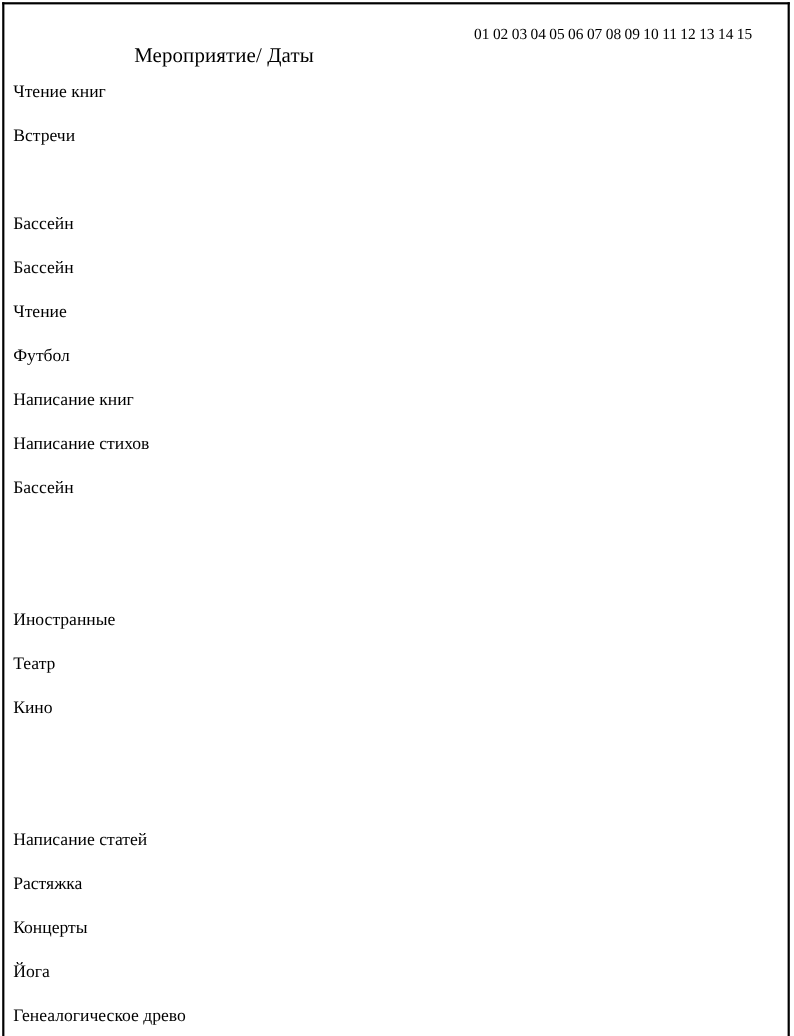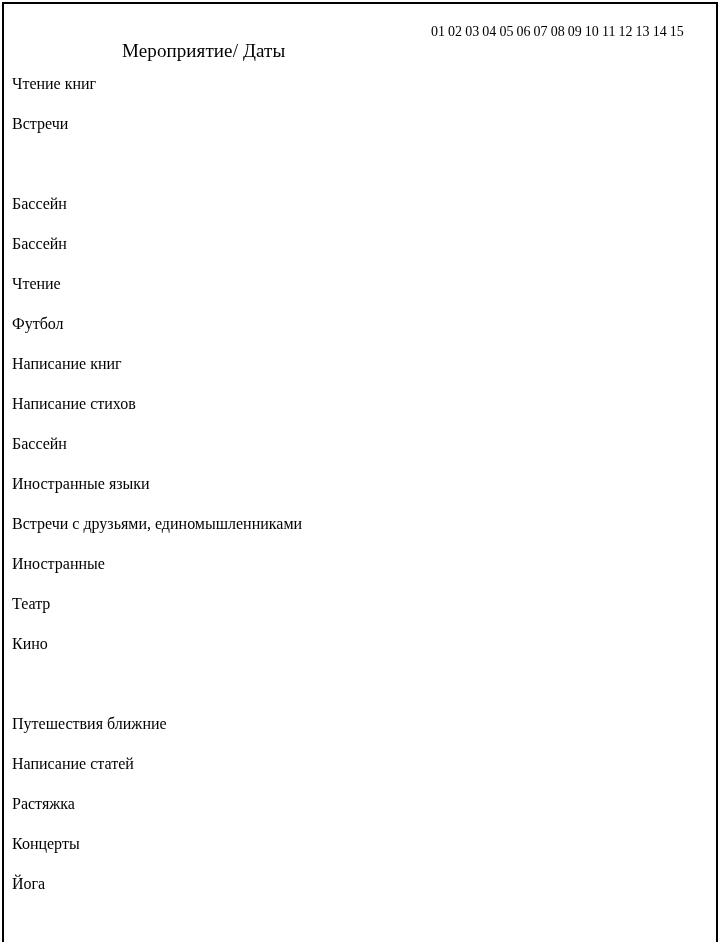--- a/index.html
+++ b/index.html
@@ -149,60 +149,58 @@
       </div>
       <div class="activity-row">
         <div class="activity-label">Написание стихов</div>
         <div class="day-cells"><span class="day-cell"></span><span class="day-cell"></span><span class="day-cell"></span><span class="day-cell"></span><span class="day-cell"></span><span class="day-cell"></span><span class="day-cell"></span><span class="day-cell"></span><span class="day-cell"></span><span class="day-cell"></span><span class="day-cell"></span><span class="day-cell"></span><span class="day-cell"></span><span class="day-cell"></span><span class="day-cell"></span></div>
       </div>
       <div class="activity-row">
         <div class="activity-label">Бассейн</div>
         <div class="day-cells"><span class="day-cell"></span><span class="day-cell"></span><span class="day-cell"></span><span class="day-cell"></span><span class="day-cell"></span><span class="day-cell"></span><span class="day-cell"></span><span class="day-cell"></span><span class="day-cell"></span><span class="day-cell"></span><span class="day-cell"></span><span class="day-cell"></span><span class="day-cell"></span><span class="day-cell"></span><span class="day-cell"></span></div>
       </div>
       <div class="activity-row">
-        <div class="activity-label">Иностранные языки</div>
-        <div class="day-cells"><span class="day-cell"></span><span class="day-cell"></span><span class="day-cell"></span><span class="day-cell"></span><span class="day-cell"></span><span class="day-cell"></span><span class="day-cell"></span><span class="day-cell"></span><span class="day-cell"></span><span class="day-cell"></span><span class="day-cell"></span><span class="day-cell"></span><span class="day-cell"></span><span class="day-cell"></span><span class="day-cell"></span></div>
-      </div>
-      <div class="activity-row">
-        <div class="activity-label">Встречи с друзьями, единомышленниками</div>
+        <div class="day-cells"><span class="day-cell"></span><span class="day-cell"></span><span class="day-cell"></span><span class="day-cell"></span><span class="day-cell"></span><span class="day-cell"></span><span class="day-cell"></span><span class="day-cell"></span><span class="day-cell"></span><span class="day-cell"></span><span class="day-cell"></span><span class="day-cell"></span><span class="day-cell"></span><span class="day-cell"></span><span class="day-cell"></span></div>
+      </div>
+      <div class="activity-row">
         <div class="day-cells"><span class="day-cell"></span><span class="day-cell"></span><span class="day-cell"></span><span class="day-cell"></span><span class="day-cell"></span><span class="day-cell"></span><span class="day-cell"></span><span class="day-cell"></span><span class="day-cell"></span><span class="day-cell"></span><span class="day-cell"></span><span class="day-cell"></span><span class="day-cell"></span><span class="day-cell"></span><span class="day-cell"></span></div>
       </div>
       <div class="activity-row">
         <div class="activity-label">Иностранные</div>
         <div class="day-cells"><span class="day-cell"></span><span class="day-cell"></span><span class="day-cell"></span><span class="day-cell"></span><span class="day-cell"></span><span class="day-cell"></span><span class="day-cell"></span><span class="day-cell"></span><span class="day-cell"></span><span class="day-cell"></span><span class="day-cell"></span><span class="day-cell"></span><span class="day-cell"></span><span class="day-cell"></span><span class="day-cell"></span></div>
       </div>
       <div class="activity-row">
         <div class="activity-label">Театр</div>
         <div class="day-cells"><span class="day-cell"></span><span class="day-cell"></span><span class="day-cell"></span><span class="day-cell"></span><span class="day-cell"></span><span class="day-cell"></span><span class="day-cell"></span><span class="day-cell"></span><span class="day-cell"></span><span class="day-cell"></span><span class="day-cell"></span><span class="day-cell"></span><span class="day-cell"></span><span class="day-cell"></span><span class="day-cell"></span></div>
       </div>
       <div class="activity-row">
         <div class="activity-label">Кино</div>
         <div class="day-cells"><span class="day-cell"></span><span class="day-cell"></span><span class="day-cell"></span><span class="day-cell"></span><span class="day-cell"></span><span class="day-cell"></span><span class="day-cell"></span><span class="day-cell"></span><span class="day-cell"></span><span class="day-cell"></span><span class="day-cell"></span><span class="day-cell"></span><span class="day-cell"></span><span class="day-cell"></span><span class="day-cell"></span></div>
       </div>
       <div class="activity-row">
         <div class="day-cells"><span class="day-cell"></span><span class="day-cell"></span><span class="day-cell"></span><span class="day-cell"></span><span class="day-cell"></span><span class="day-cell"></span><span class="day-cell"></span><span class="day-cell"></span><span class="day-cell"></span><span class="day-cell"></span><span class="day-cell"></span><span class="day-cell"></span><span class="day-cell"></span><span class="day-cell"></span><span class="day-cell"></span></div>
       </div>
       <div class="activity-row">
-        <div class="activity-label">Путешествия ближние</div>
         <div class="day-cells"><span class="day-cell"></span><span class="day-cell"></span><span class="day-cell"></span><span class="day-cell"></span><span class="day-cell"></span><span class="day-cell"></span><span class="day-cell"></span><span class="day-cell"></span><span class="day-cell"></span><span class="day-cell"></span><span class="day-cell"></span><span class="day-cell"></span><span class="day-cell"></span><span class="day-cell"></span><span class="day-cell"></span></div>
       </div>
       <div class="activity-row">
         <div class="activity-label">Написание статей</div>
         <div class="day-cells"><span class="day-cell"></span><span class="day-cell"></span><span class="day-cell"></span><span class="day-cell"></span><span class="day-cell"></span><span class="day-cell"></span><span class="day-cell"></span><span class="day-cell"></span><span class="day-cell"></span><span class="day-cell"></span><span class="day-cell"></span><span class="day-cell"></span><span class="day-cell"></span><span class="day-cell"></span><span class="day-cell"></span></div>
       </div>
       <div class="activity-row">
         <div class="activity-label">Растяжка</div>
         <div class="day-cells"><span class="day-cell"></span><span class="day-cell"></span><span class="day-cell"></span><span class="day-cell"></span><span class="day-cell"></span><span class="day-cell"></span><span class="day-cell"></span><span class="day-cell"></span><span class="day-cell"></span><span class="day-cell"></span><span class="day-cell"></span><span class="day-cell"></span><span class="day-cell"></span><span class="day-cell"></span><span class="day-cell"></span></div>
       </div>
       <div class="activity-row">
         <div class="activity-label">Концерты</div>
         <div class="day-cells"><span class="day-cell"></span><span class="day-cell"></span><span class="day-cell"></span><span class="day-cell"></span><span class="day-cell"></span><span class="day-cell"></span><span class="day-cell"></span><span class="day-cell"></span><span class="day-cell"></span><span class="day-cell"></span><span class="day-cell"></span><span class="day-cell"></span><span class="day-cell"></span><span class="day-cell"></span><span class="day-cell"></span></div>
       </div>
       <div class="activity-row">
         <div class="activity-label">Йога</div>
         <div class="day-cells"><span class="day-cell"></span><span class="day-cell"></span><span class="day-cell"></span><span class="day-cell"></span><span class="day-cell"></span><span class="day-cell"></span><span class="day-cell"></span><span class="day-cell"></span><span class="day-cell"></span><span class="day-cell"></span><span class="day-cell"></span><span class="day-cell"></span><span class="day-cell"></span><span class="day-cell"></span><span class="day-cell"></span></div>
       </div>
       <div class="activity-row">
+        <div class="activity-label">Генеалогическое древо</div>
         <div class="day-cells"><span class="day-cell"></span><span class="day-cell"></span><span class="day-cell"></span><span class="day-cell"></span><span class="day-cell"></span><span class="day-cell"></span><span class="day-cell"></span><span class="day-cell"></span><span class="day-cell"></span><span class="day-cell"></span><span class="day-cell"></span><span class="day-cell"></span><span class="day-cell"></span><span class="day-cell"></span><span class="day-cell"></span></div>
       </div>
     </div>
 
 </div>
 
 </body></html>

